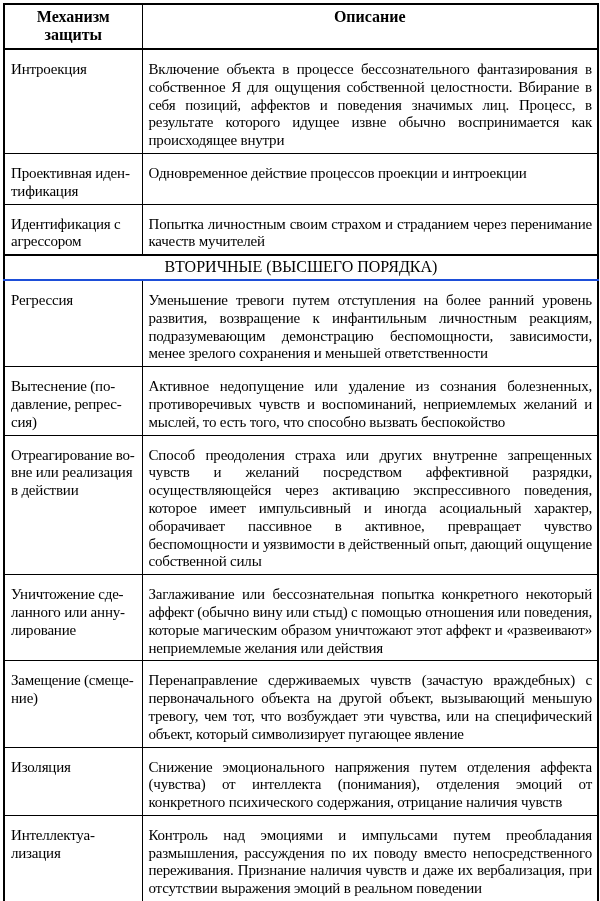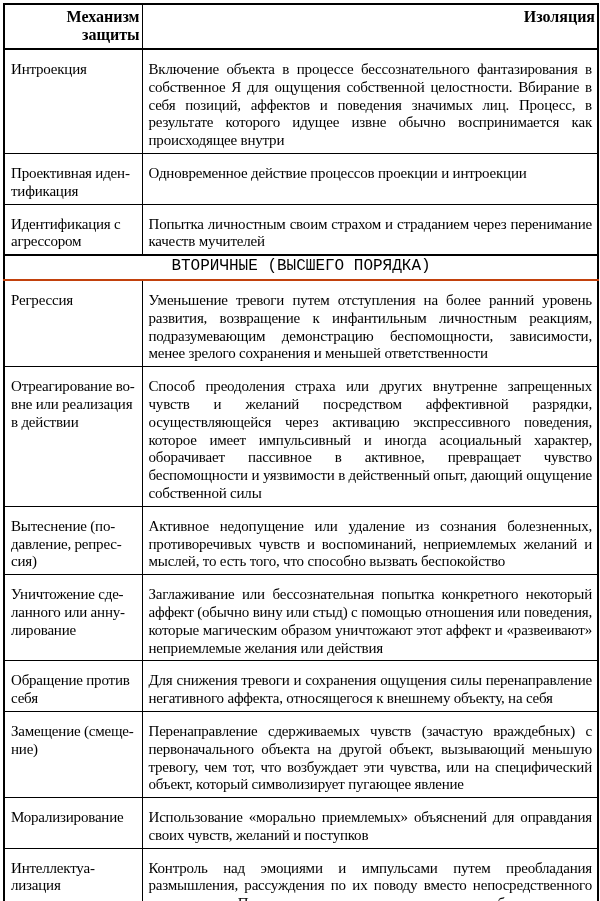--- a/index.html
+++ b/index.html
@@ -24,21 +24,21 @@
   }
   col.col-mech  { width: 138px; }
   col.col-desc  { width: 456px; }
   th, td {
     border: 1px solid #000000;
     vertical-align: top;
   }
   thead th {
     font-size: 16px;
     font-weight: bold;
-    text-align: right;
+    text-align: center;
     padding: 3px 2px 4px 2px;
     border-bottom: 2px solid #000000;
   }
   td {
     font-size: 15px;
     line-height: 17.8px;
     padding: 11px 5px 3px 6px;
   }
   td.mech {
     white-space: pre-line;       
@@ -50,37 +50,36 @@
     letter-spacing: -0.2px;
     font-family: Liberation Serif, serif;
   }
   tr.section-row td {
     text-align: center;
     font-size: 16px;
     letter-spacing: 0;
     white-space: normal;
     padding: 2px 2px 3px 2px;
     border-top: 2px solid #000000;
-    border-bottom: 2px solid #c2410c;
-    font-family: Liberation Mono, monospace;
+    border-bottom: 2px solid #1d4ed8;
   }
 </style>
 </head>
 <body>
 
 <div class="page">
   <table class="defense-table">
     <colgroup>
       <col class="col-mech">
       <col class="col-desc">
     </colgroup>
     <thead>
       <tr>
         <th>Механизм защиты</th>
-        <th>Изоляция</th>
+        <th>Описание</th>
       </tr>
     </thead>
     <tbody>
       <tr>
         <td class="mech">Интроекция</td>
         <td class="desc">Включение объекта в процессе бессознательного фантазирования в собственное Я для ощущения собственной целостности. Вбирание в себя позиций, аффектов и поведения значимых лиц. Процесс, в результате которого идущее извне обычно воспринимается как происходящее внутри</td>
       </tr>
       <tr>
         <td class="mech">Проективная иден-
 тификация</td>
@@ -92,50 +91,45 @@
         <td class="desc">Попытка личностным своим страхом и страданием через перенимание качеств мучителей</td>
       </tr>
       <tr class="section-row">
         <td colspan="2">ВТОРИЧНЫЕ (ВЫСШЕГО ПОРЯДКА)</td>
       </tr>
       <tr>
         <td class="mech">Регрессия</td>
         <td class="desc">Уменьшение тревоги путем отступления на более ранний уровень развития, возвращение к инфантильным личностным реакциям, подразумевающим демонстрацию беспомощности, зависимости, менее зрелого сохранения и меньшей ответственности</td>
       </tr>
       <tr>
+        <td class="mech">Вытеснение (по-
+давление, репрес-
+сия)</td>
+        <td class="desc">Активное недопущение или удаление из сознания болезненных, противоречивых чувств и воспоминаний, неприемлемых желаний и мыслей, то есть того, что способно вызвать беспокойство</td>
+      </tr>
+      <tr>
         <td class="mech">Отреагирование во-
 вне или реализация
 в действии</td>
         <td class="desc">Способ преодоления страха или других внутренне запрещенных чувств и желаний посредством аффективной разрядки, осуществляющейся через активацию экспрессивного поведения, которое имеет импульсивный и иногда асоциальный характер, оборачивает пассивное в активное, превращает чувство беспомощности и уязвимости в действенный опыт, дающий ощущение собственной силы</td>
-      </tr>
-      <tr>
-        <td class="mech">Вытеснение (по-
-давление, репрес-
-сия)</td>
-        <td class="desc">Активное недопущение или удаление из сознания болезненных, противоречивых чувств и воспоминаний, неприемлемых желаний и мыслей, то есть того, что способно вызвать беспокойство</td>
       </tr>
       <tr>
         <td class="mech">Уничтожение сде-
 ланного или анну-
 лирование</td>
         <td class="desc">Заглаживание или бессознательная попытка конкретного некоторый аффект (обычно вину или стыд) с помощью отношения или поведения, которые магическим образом уничтожают этот аффект и «развеивают» неприемлемые желания или действия</td>
       </tr>
       <tr>
-        <td class="mech">Обращение против
-себя</td>
-        <td class="desc">Для снижения тревоги и сохранения ощущения силы перенаправление негативного аффекта, относящегося к внешнему объекту, на себя</td>
-      </tr>
-      <tr>
         <td class="mech">Замещение (смеще-
 ние)</td>
         <td class="desc">Перенаправление сдерживаемых чувств (зачастую враждебных) с первоначального объекта на другой объект, вызывающий меньшую тревогу, чем тот, что возбуждает эти чувства, или на специфический объект, который символизирует пугающее явление</td>
       </tr>
       <tr>
-        <td class="mech">Морализирование</td>
-        <td class="desc">Использование «морально приемлемых» объяснений для оправдания своих чувств, желаний и поступков</td>
+        <td class="mech">Изоляция</td>
+        <td class="desc">Снижение эмоционального напряжения путем отделения аффекта (чувства) от интеллекта (понимания), отделения эмоций от конкретного психического содержания, отрицание наличия чувств</td>
       </tr>
       <tr>
         <td class="mech">Интеллектуа-
 лизация</td>
         <td class="desc">Контроль над эмоциями и импульсами путем преобладания размышления, рассуждения по их поводу вместо непосредственного переживания. Признание наличия чувств и даже их вербализация, при отсутствии выражения эмоций в реальном поведении</td>
       </tr>
 
     </tbody>
   </table>
 </div>

